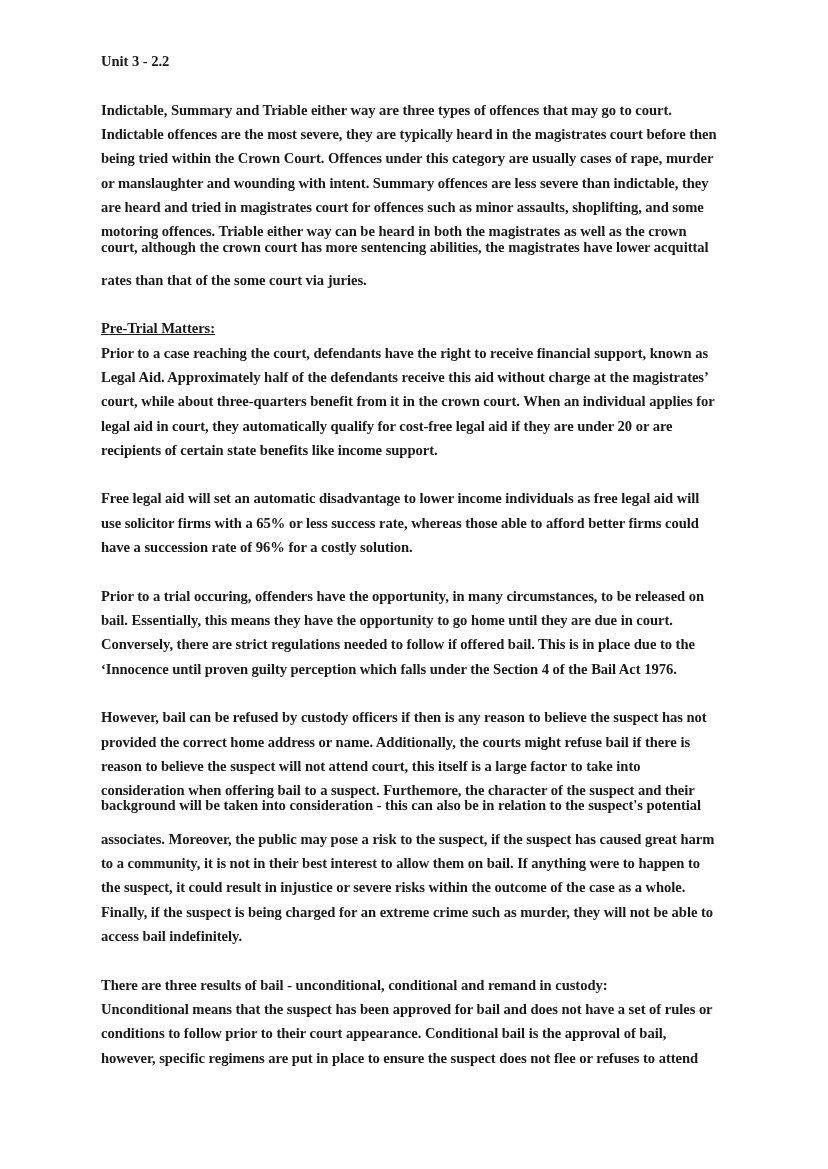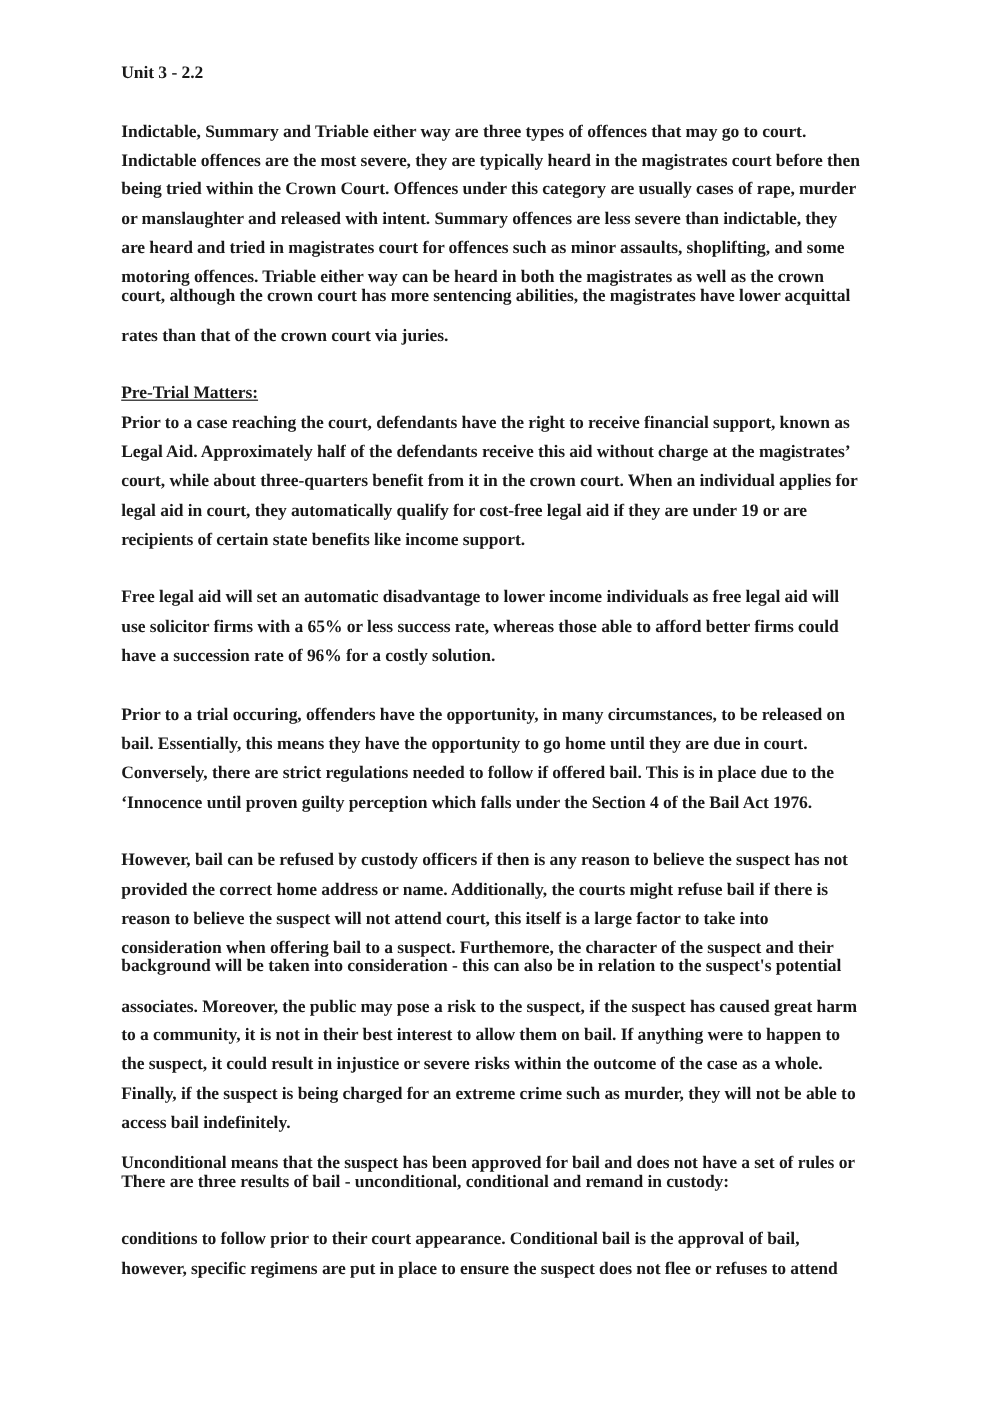--- a/index.html
+++ b/index.html
@@ -24,33 +24,33 @@
 </head>
 <body>
 
 <div class="page">
   <div class="line bold" style="top:52px">Unit 3 - 2.2</div>
 
   <div>
     <div class="line bold" style="top:101px">Indictable, Summary and Triable either way are three types of offences that may go to court.</div>
     <div class="line bold" style="top:125px">Indictable offences are the most severe, they are typically heard in the magistrates court before then</div>
     <div class="line bold" style="top:149px">being tried within the Crown Court. Offences under this category are usually cases of rape, murder</div>
-    <div class="line bold" style="top:174px">or manslaughter and released with intent. Summary offences are less severe than indictable, they</div>
+    <div class="line bold" style="top:174px">or manslaughter and wounding with intent. Summary offences are less severe than indictable, they</div>
     <div class="line bold" style="top:198px">are heard and tried in magistrates court for offences such as minor assaults, shoplifting, and some</div>
     <div class="line bold" style="top:222px">motoring offences. Triable either way can be heard in both the magistrates as well as the crown</div>
     <div class="line bold" style="top:238px">court, although the crown court has more sentencing abilities, the magistrates have lower acquittal</div>
-    <div class="line bold" style="top:271px">rates than that of the crown court via juries.</div>
+    <div class="line bold" style="top:271px">rates than that of the some court via juries.</div>
   </div>
 
   <div>
     <div class="line bold u" style="top:319px">Pre-Trial Matters:</div>
     <div class="line bold" style="top:344px">Prior to a case reaching the court, defendants have the right to receive financial support, known as</div>
     <div class="line bold" style="top:368px">Legal Aid. Approximately half of the defendants receive this aid without charge at the magistrates’</div>
     <div class="line bold" style="top:392px">court, while about three-quarters benefit from it in the crown court. When an individual applies for</div>
-    <div class="line bold" style="top:417px">legal aid in court, they automatically qualify for cost-free legal aid if they are under 19 or are</div>
+    <div class="line bold" style="top:417px">legal aid in court, they automatically qualify for cost-free legal aid if they are under 20 or are</div>
     <div class="line bold" style="top:441px">recipients of certain state benefits like income support.</div>
   </div>
 
   <div>
     <div class="line bold" style="top:489px">Free legal aid will set an automatic disadvantage to lower income individuals as free legal aid will</div>
     <div class="line bold" style="top:514px">use solicitor firms with a 65% or less success rate, whereas those able to afford better firms could</div>
     <div class="line bold" style="top:538px">have a succession rate of 96% for a costly solution.</div>
   </div>
 
   <div>
@@ -68,17 +68,17 @@
     <div class="line bold" style="top:796px">background will be taken into consideration - this can also be in relation to the suspect's potential</div>
     <div class="line bold" style="top:830px">associates. Moreover, the public may pose a risk to the suspect, if the suspect has caused great harm</div>
     <div class="line bold" style="top:854px">to a community, it is not in their best interest to allow them on bail. If anything were to happen to</div>
     <div class="line bold" style="top:878px">the suspect, it could result in injustice or severe risks within the outcome of the case as a whole.</div>
     <div class="line bold" style="top:903px">Finally, if the suspect is being charged for an extreme crime such as murder, they will not be able to</div>
     <div class="line bold" style="top:927px">access bail indefinitely.</div>
   </div>
 
   <div>
     <div class="line bold" style="top:976px">There are three results of bail - unconditional, conditional and remand in custody:</div>
-    <div class="line bold" style="top:960px">Unconditional means that the suspect has been approved for bail and does not have a set of rules or</div>
+    <div class="line bold" style="top:1000px">Unconditional means that the suspect has been approved for bail and does not have a set of rules or</div>
     <div class="line bold" style="top:1024px">conditions to follow prior to their court appearance. Conditional bail is the approval of bail,</div>
     <div class="line bold" style="top:1049px">however, specific regimens are put in place to ensure the suspect does not flee or refuses to attend</div>
   </div>
 </div>
 
 </body></html>

